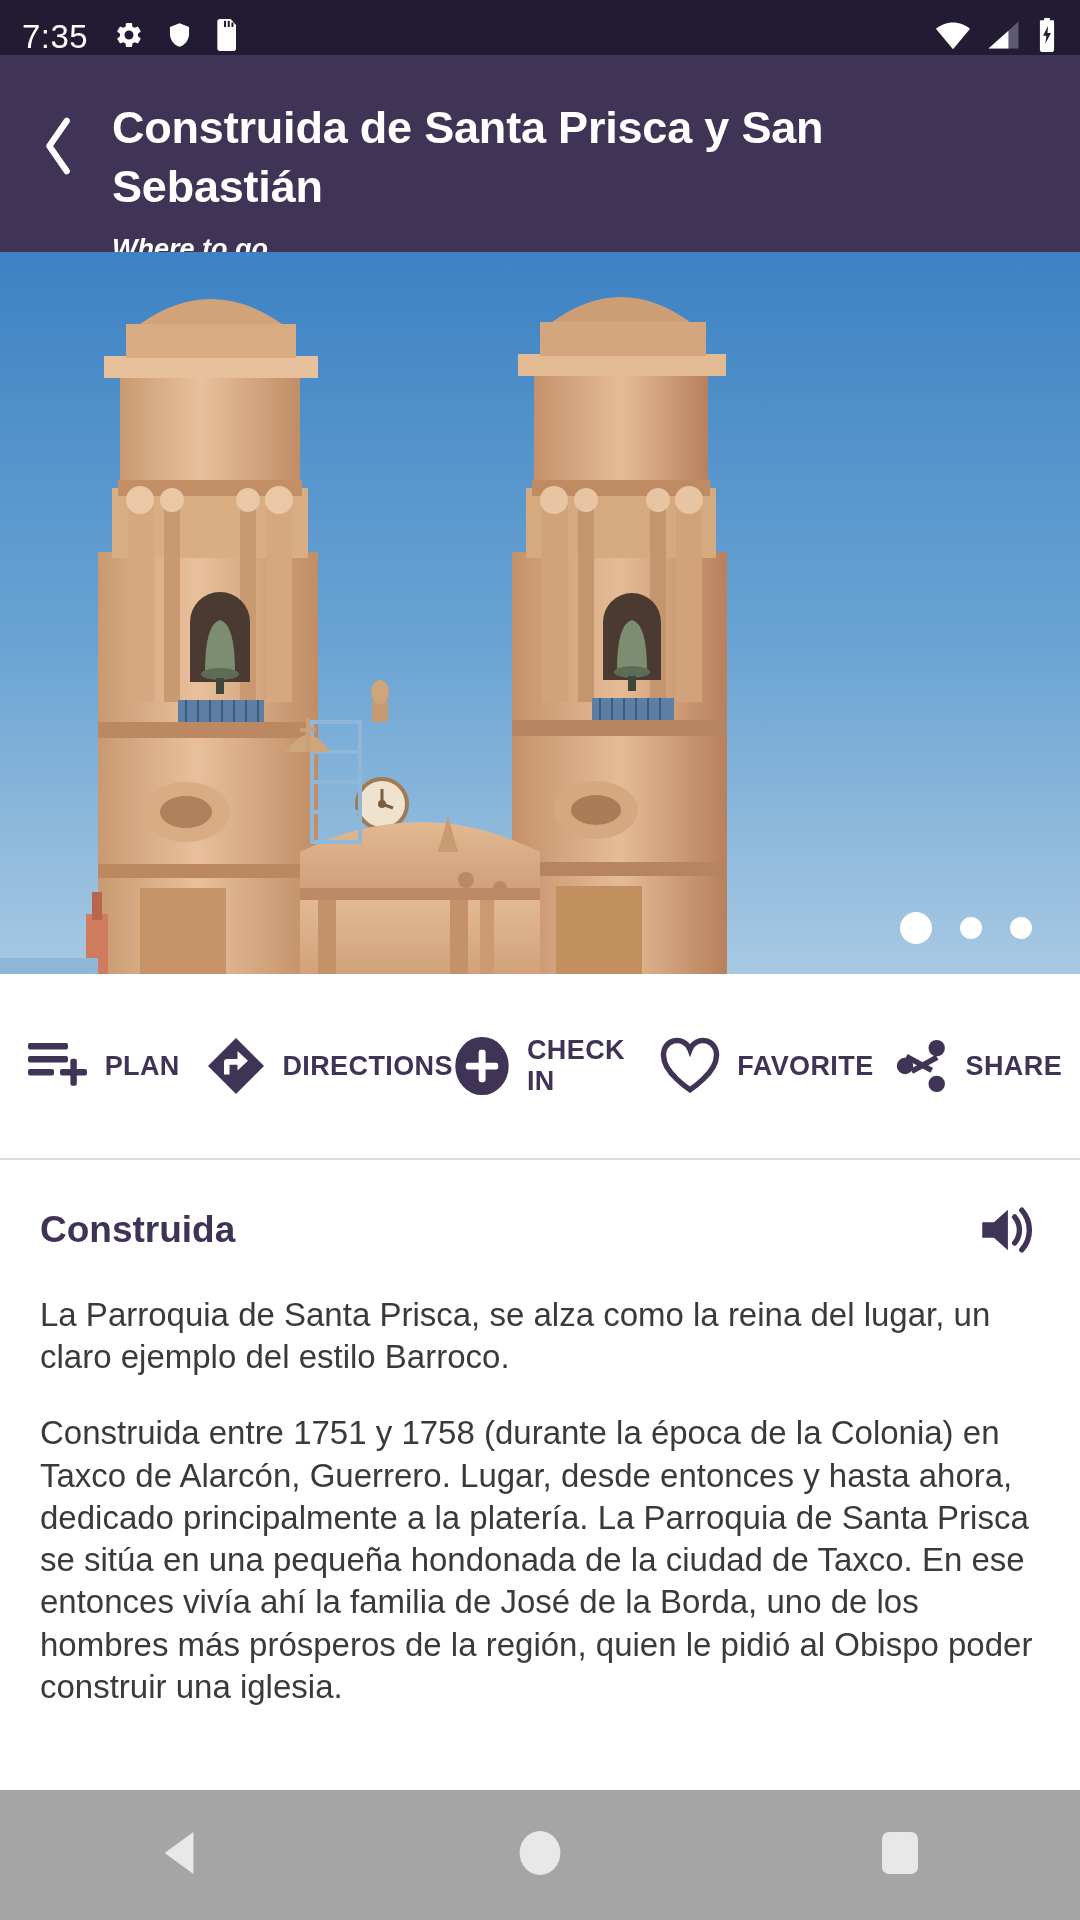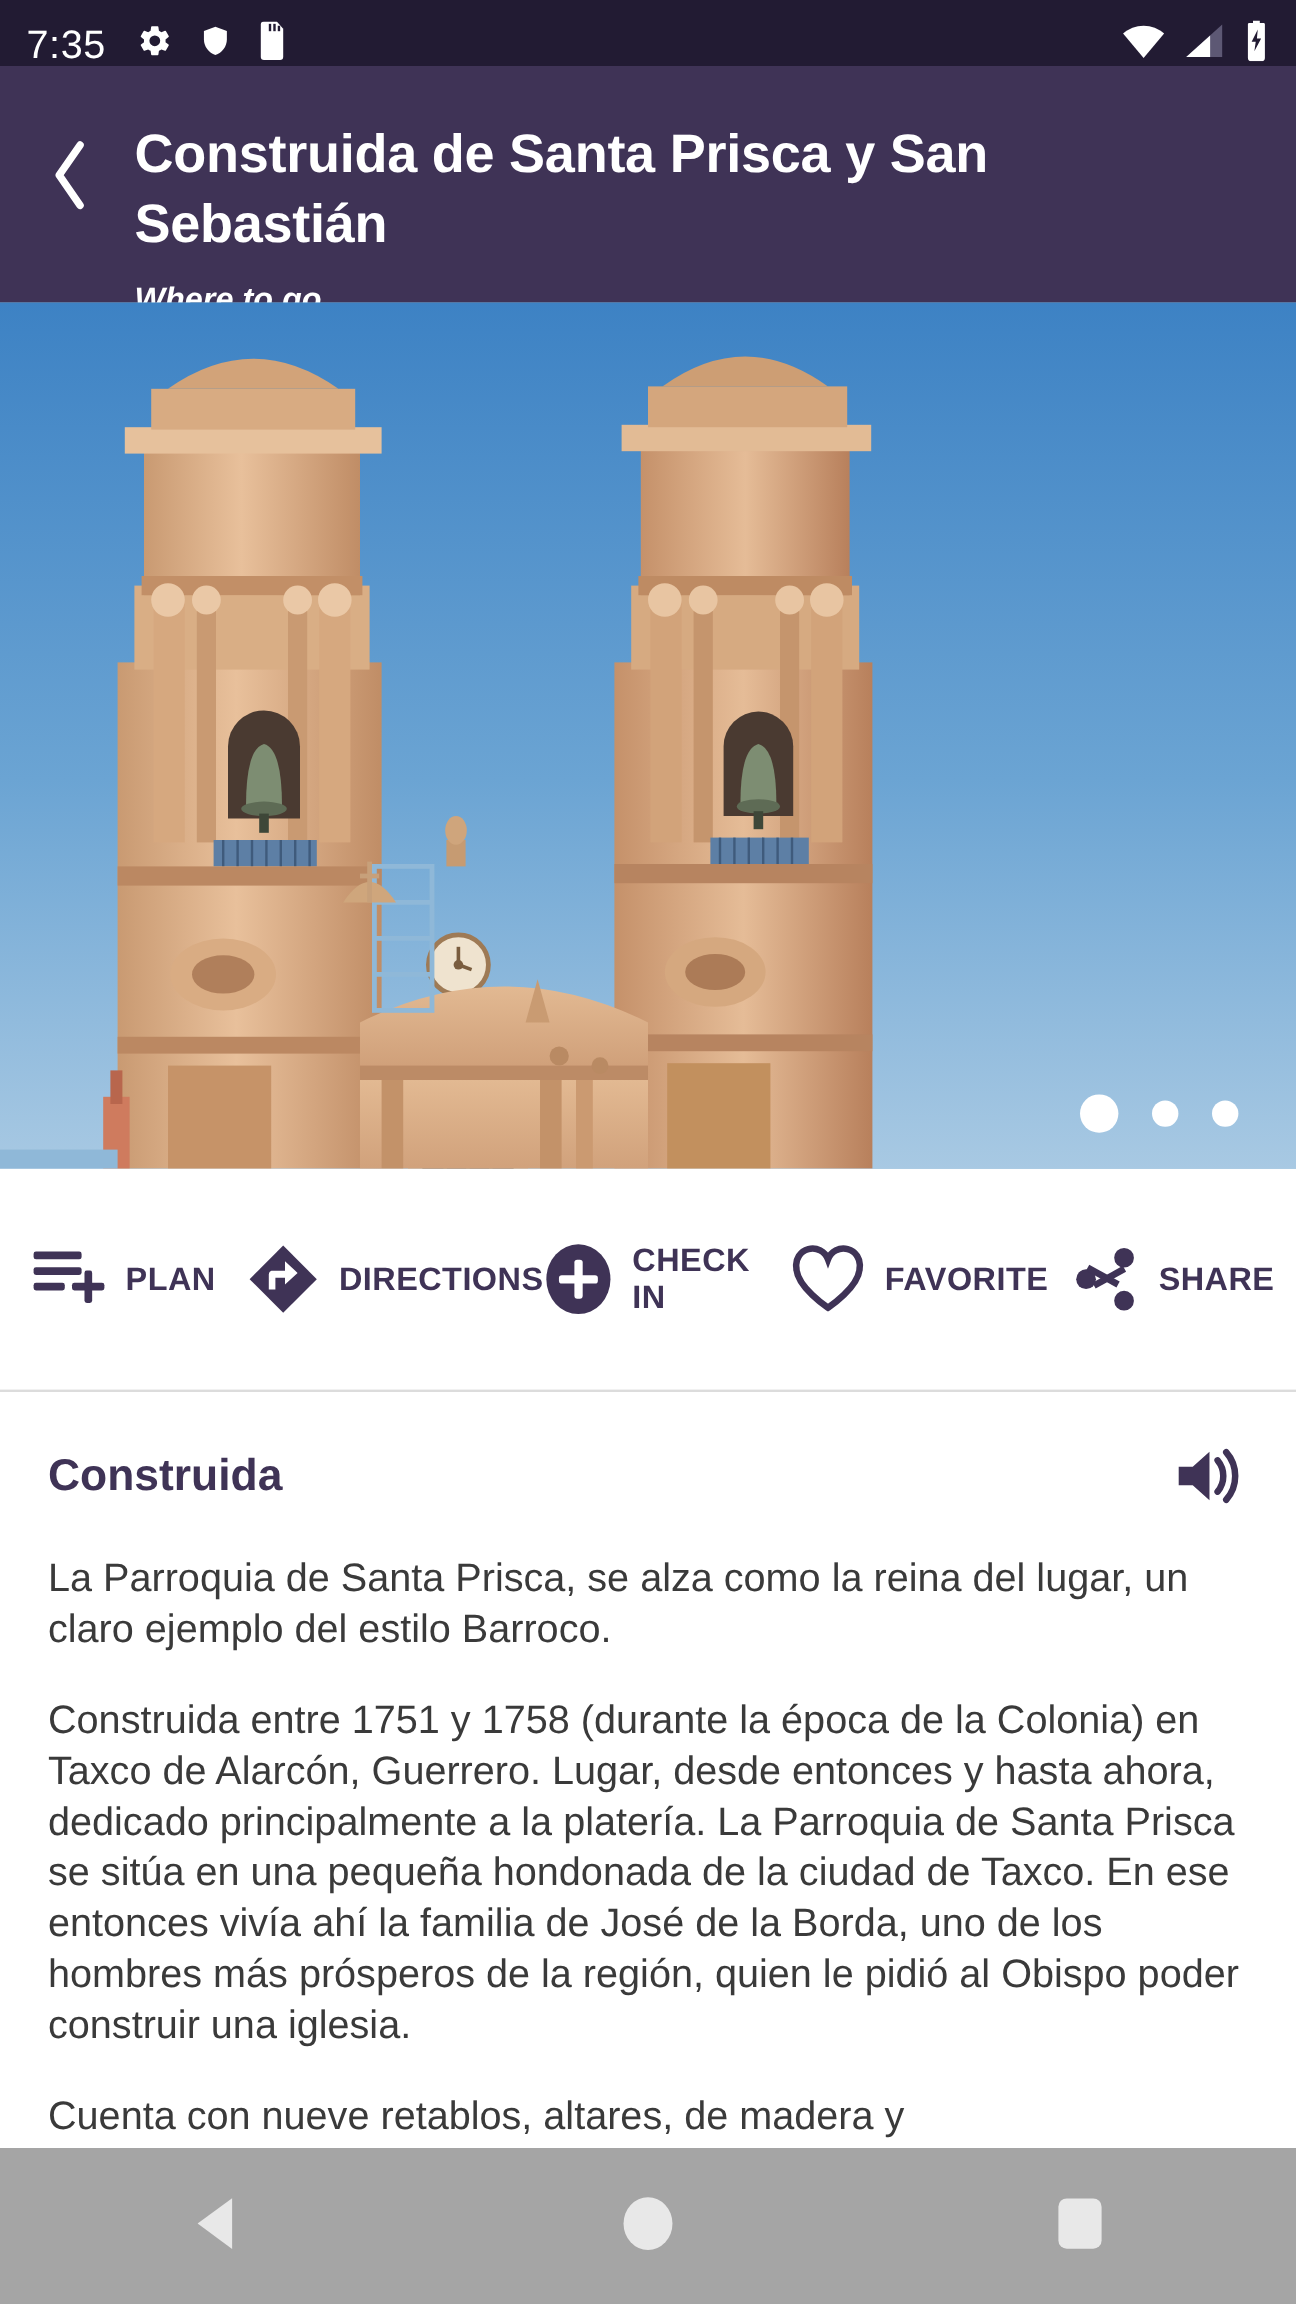--- a/index.html
+++ b/index.html
@@ -386,21 +386,20 @@
         <svg width="60" height="54" viewBox="0 0 26 24" fill="#3F3356">
           <path d="M2 8.6h5.2L13.4 3v18l-6.2-5.6H2z"></path>
           <path d="M16.4 6.2a9 9 0 010 11.6" fill="none" stroke="#3F3356" stroke-width="2.4" stroke-linecap="round"></path>
           <path d="M19.6 3.2a13.3 13.3 0 010 17.6" fill="none" stroke="#3F3356" stroke-width="2.4" stroke-linecap="round"></path>
         </svg>
       </div>
     </div>
     <div class="desc-body">
       <p class="desc-p">La Parroquia de Santa Prisca, se alza como la reina del lugar, un claro ejemplo del estilo Barroco.</p>
       <p class="desc-p">Construida entre 1751 y 1758 (durante la época de la Colonia) en Taxco de Alarcón, Guerrero. Lugar, desde entonces y hasta ahora, dedicado principalmente a la platería. La Parroquia de Santa Prisca se sitúa en una pequeña hondonada de la ciudad de Taxco. En ese entonces vivía ahí la familia de José de la Borda, uno de los hombres más prósperos de la región, quien le pidió al Obispo poder construir una iglesia.</p>
-      <p class="desc-p">Cuenta con nueve retablos, altares, de madera y</p>
     </div>
   </div>
 
   <div class="navbar">
     <div class="nav-btn">
       <span>
         <svg width="46" height="50" viewBox="0 0 24 26" fill="#e8e8e8">
           <path d="M19 2L4 13l15 11z"></path>
         </svg>
       </span>

